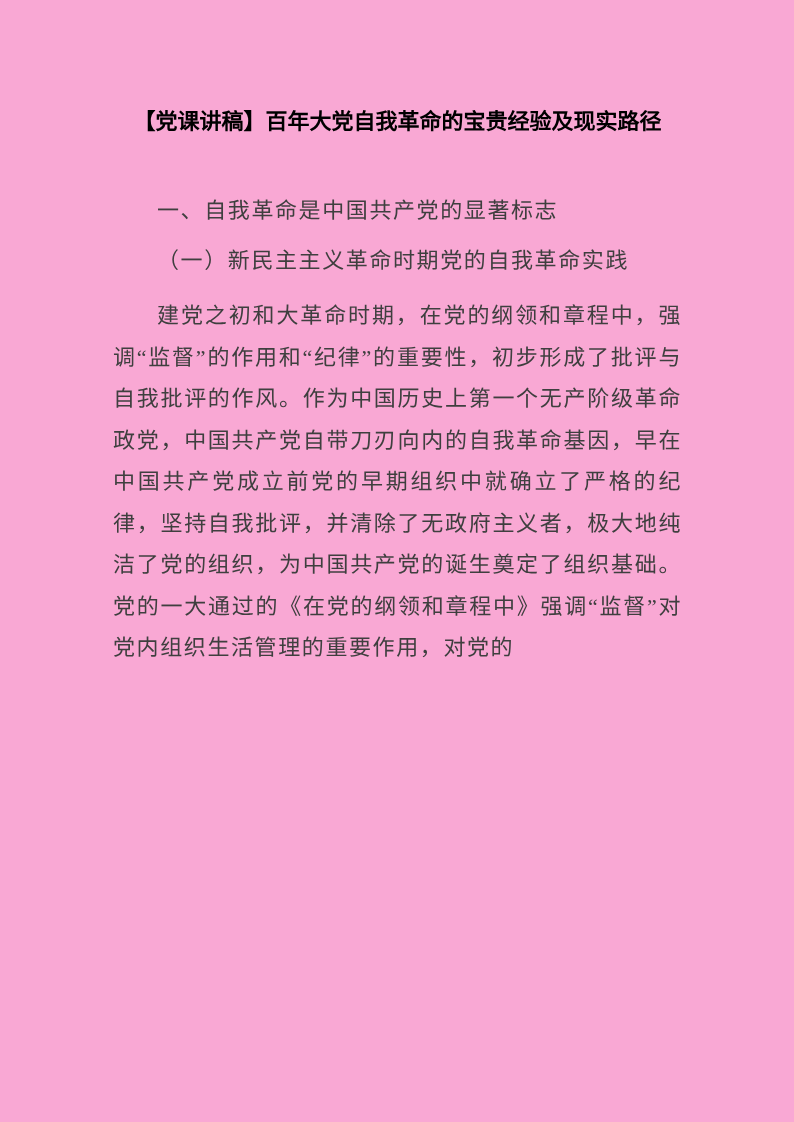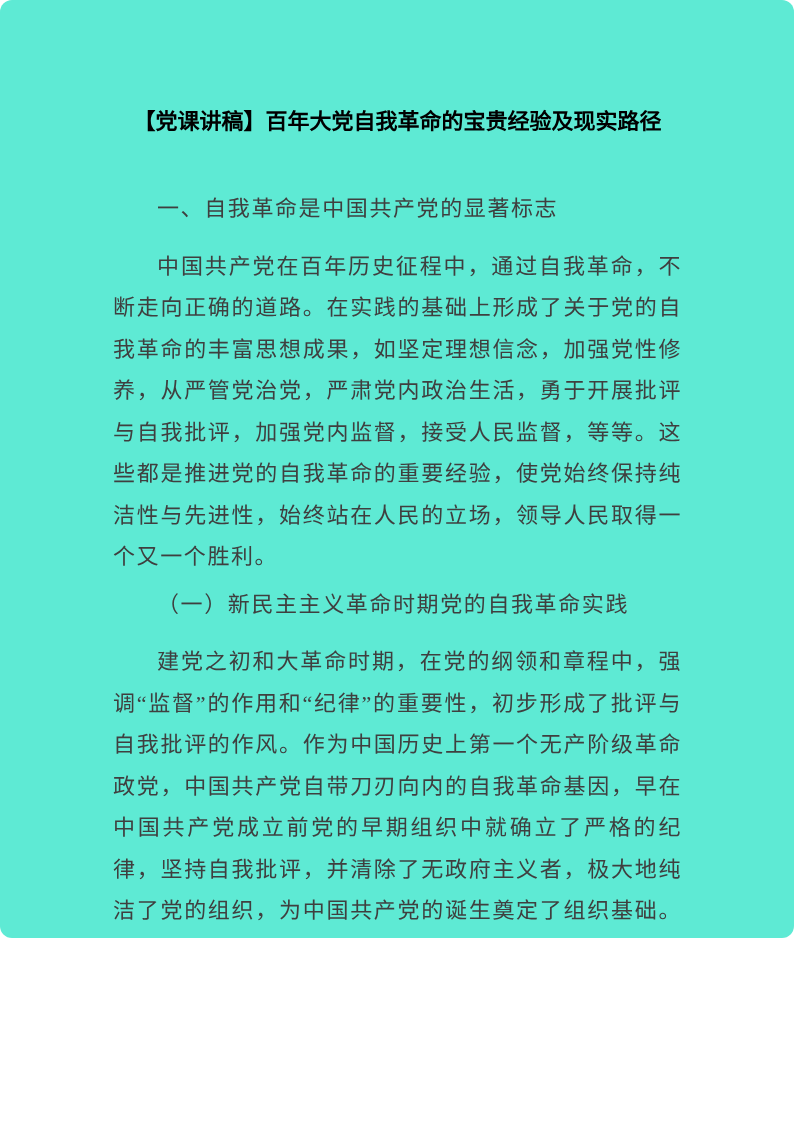--- a/index.html
+++ b/index.html
@@ -8,46 +8,44 @@
     background: #ffffff;
   }
   body {
     width: 794px;
     height: 1122px;
     overflow: hidden;
   }
   .page {
     box-sizing: border-box;
     width: 794px;
-    height: 938px;
+    height: 1122px;
     padding: 102px 112px 0 113px;
-    background: #5eead4;
+    background: #f9a8d4;
     overflow: hidden;
     font-family: "Liberation Serif", "DejaVu Serif", serif;
-    border-radius: 12px;
   }
   .doc-title {
     margin: 0;
     font-family: "Liberation Sans", "DejaVu Sans", sans-serif;
     font-weight: bold;
     font-size: 22px;
     line-height: 40px;
     color: #000000;
     text-align: center;
     letter-spacing: 0px;
   }
   .section h2 {
     margin: 8px 0 0 0;
     font-weight: normal;
     font-size: 22px;
     line-height: 41.5px;
     letter-spacing: 1.6px;
     color: #3f3f3f;
     text-indent: 2em;
-    font-family: Liberation Mono, monospace;
   }
   .section:first-of-type h2 {
     margin-top: 48px;
   }
   .section p {
     margin: 14px 0 0 0;
     font-size: 22px;
     line-height: 41.5px;
     letter-spacing: 1.6px;
     color: #3f3f3f;
@@ -57,20 +55,19 @@
   }
 </style>
 </head>
 <body>
 
 <div class="page">
   <h1 class="doc-title">【党课讲稿】百年大党自我革命的宝贵经验及现实路径</h1>
 
   <div class="section">
     <h2>一、自我革命是中国共产党的显著标志</h2>
-    <p>中国共产党在百年历史征程中，通过自我革命，不断走向正确的道路。在实践的基础上形成了关于党的自我革命的丰富思想成果，如坚定理想信念，加强党性修养，从严管党治党，严肃党内政治生活，勇于开展批评与自我批评，加强党内监督，接受人民监督，等等。这些都是推进党的自我革命的重要经验，使党始终保持纯洁性与先进性，始终站在人民的立场，领导人民取得一个又一个胜利。</p>
   </div>
 
   <div class="section">
     <h2>（一）新民主主义革命时期党的自我革命实践</h2>
     <p>建党之初和大革命时期，在党的纲领和章程中，强调“监督”的作用和“纪律”的重要性，初步形成了批评与自我批评的作风。作为中国历史上第一个无产阶级革命政党，中国共产党自带刀刃向内的自我革命基因，早在中国共产党成立前党的早期组织中就确立了严格的纪律，坚持自我批评，并清除了无政府主义者，极大地纯洁了党的组织，为中国共产党的诞生奠定了组织基础。党的一大通过的《在党的纲领和章程中》强调“监督”对党内组织生活管理的重要作用，对党的</p>
   </div>
 </div>
 
 </body></html>

